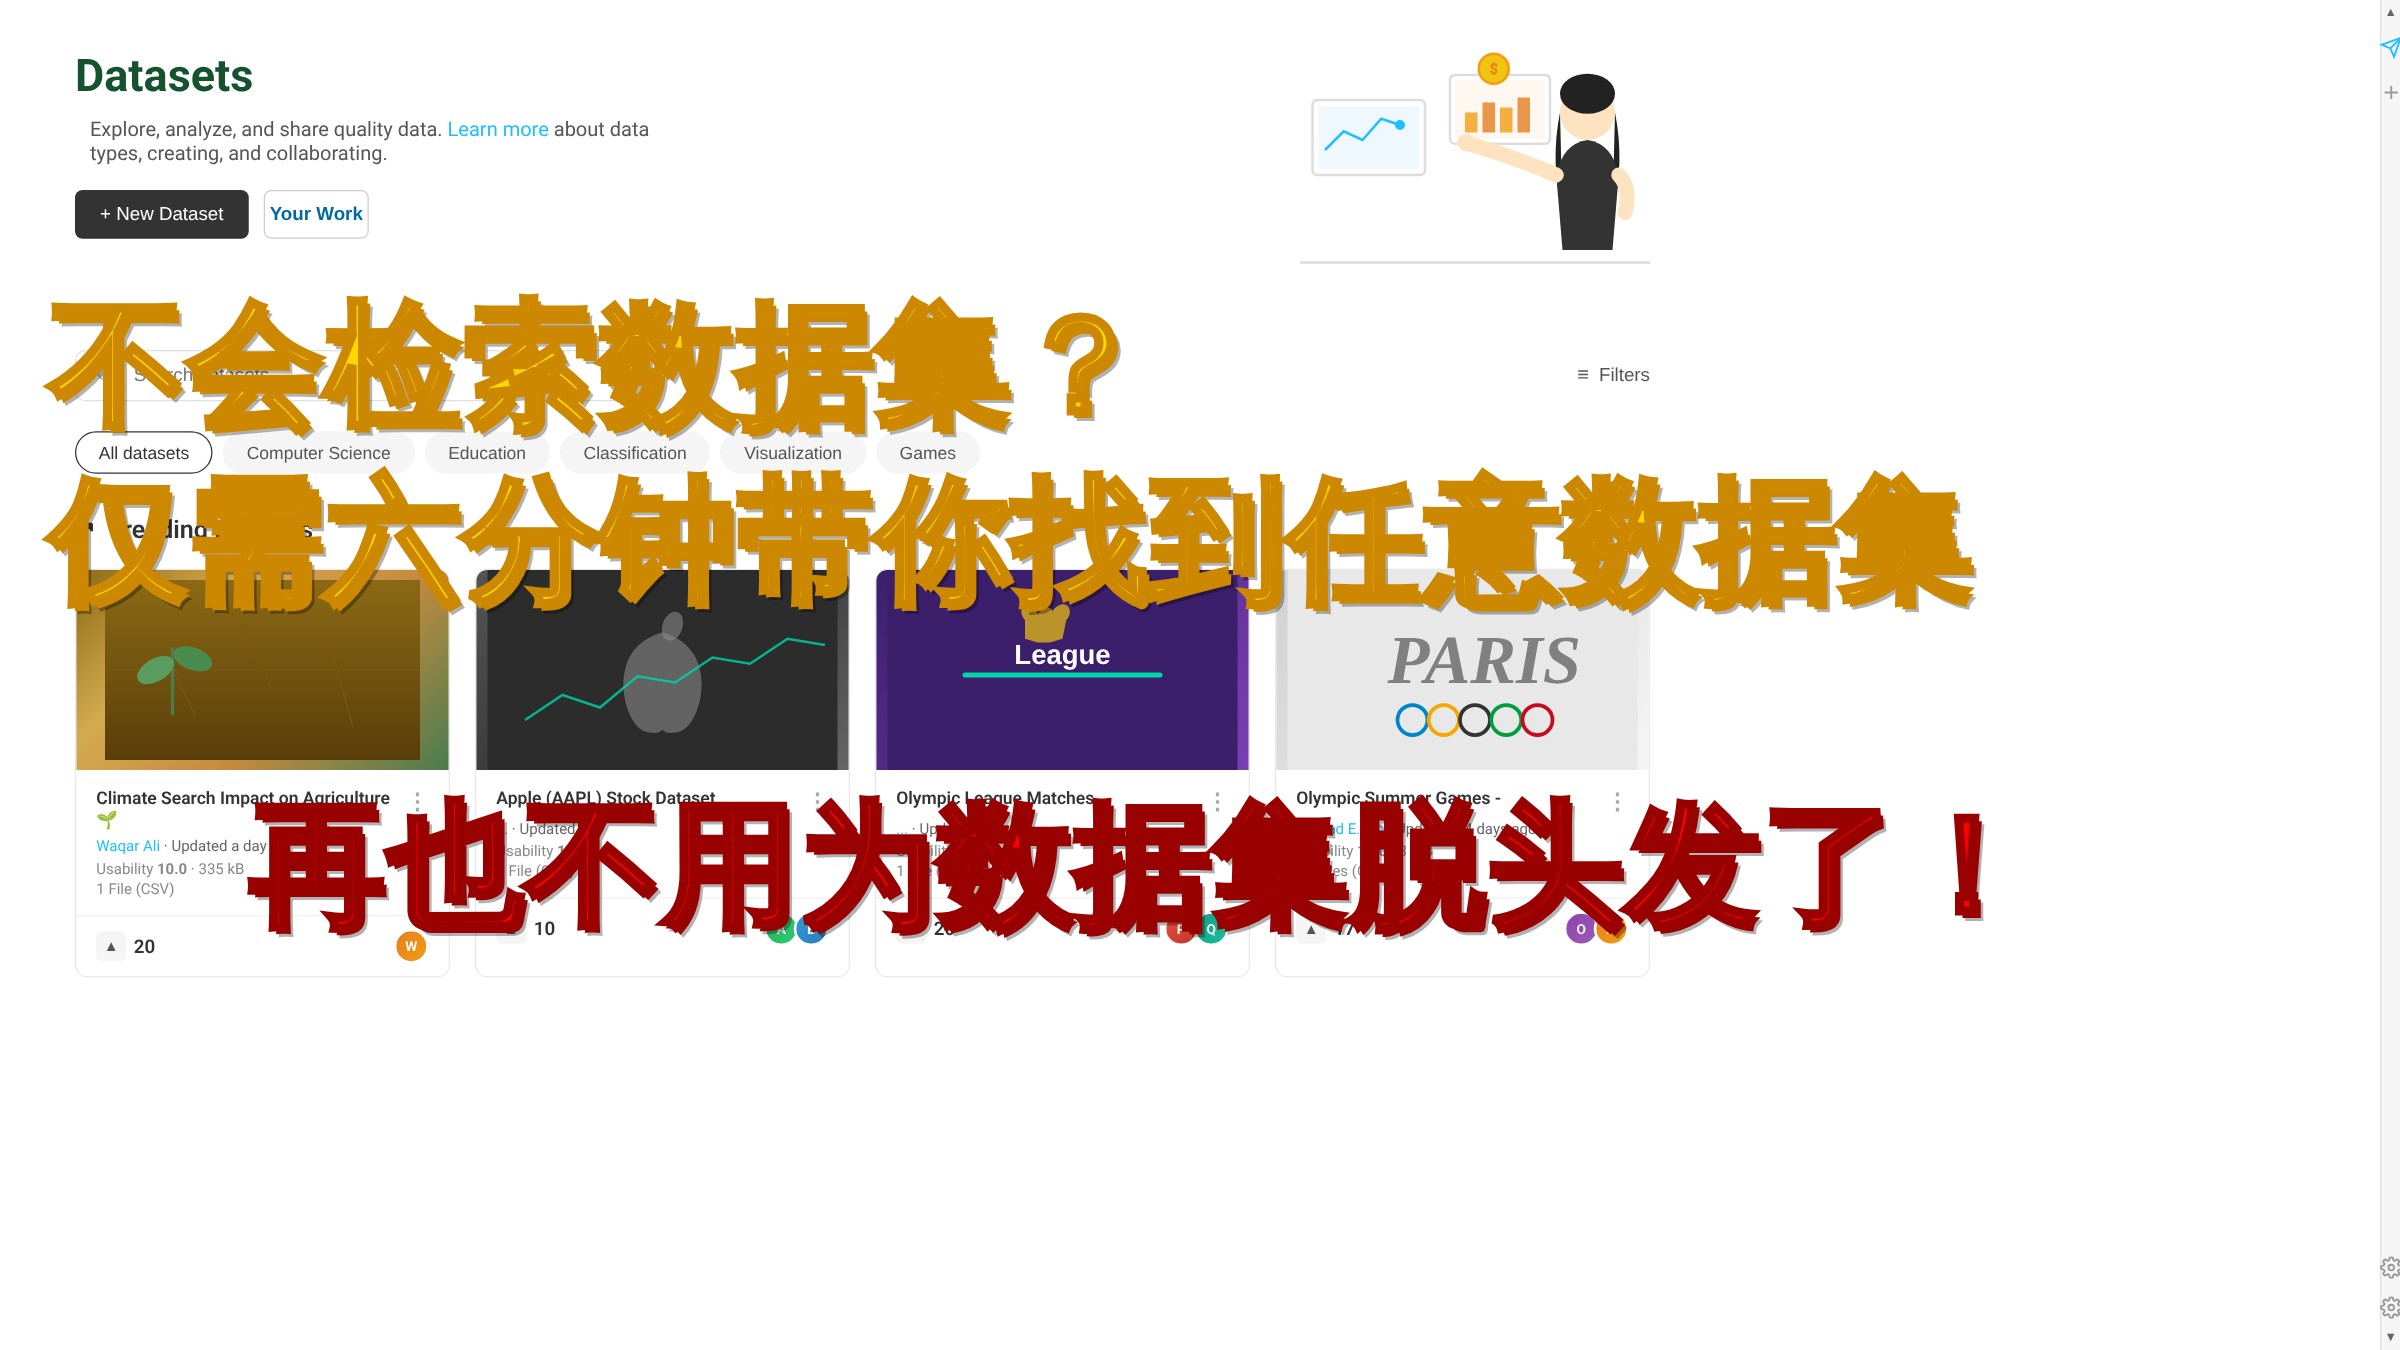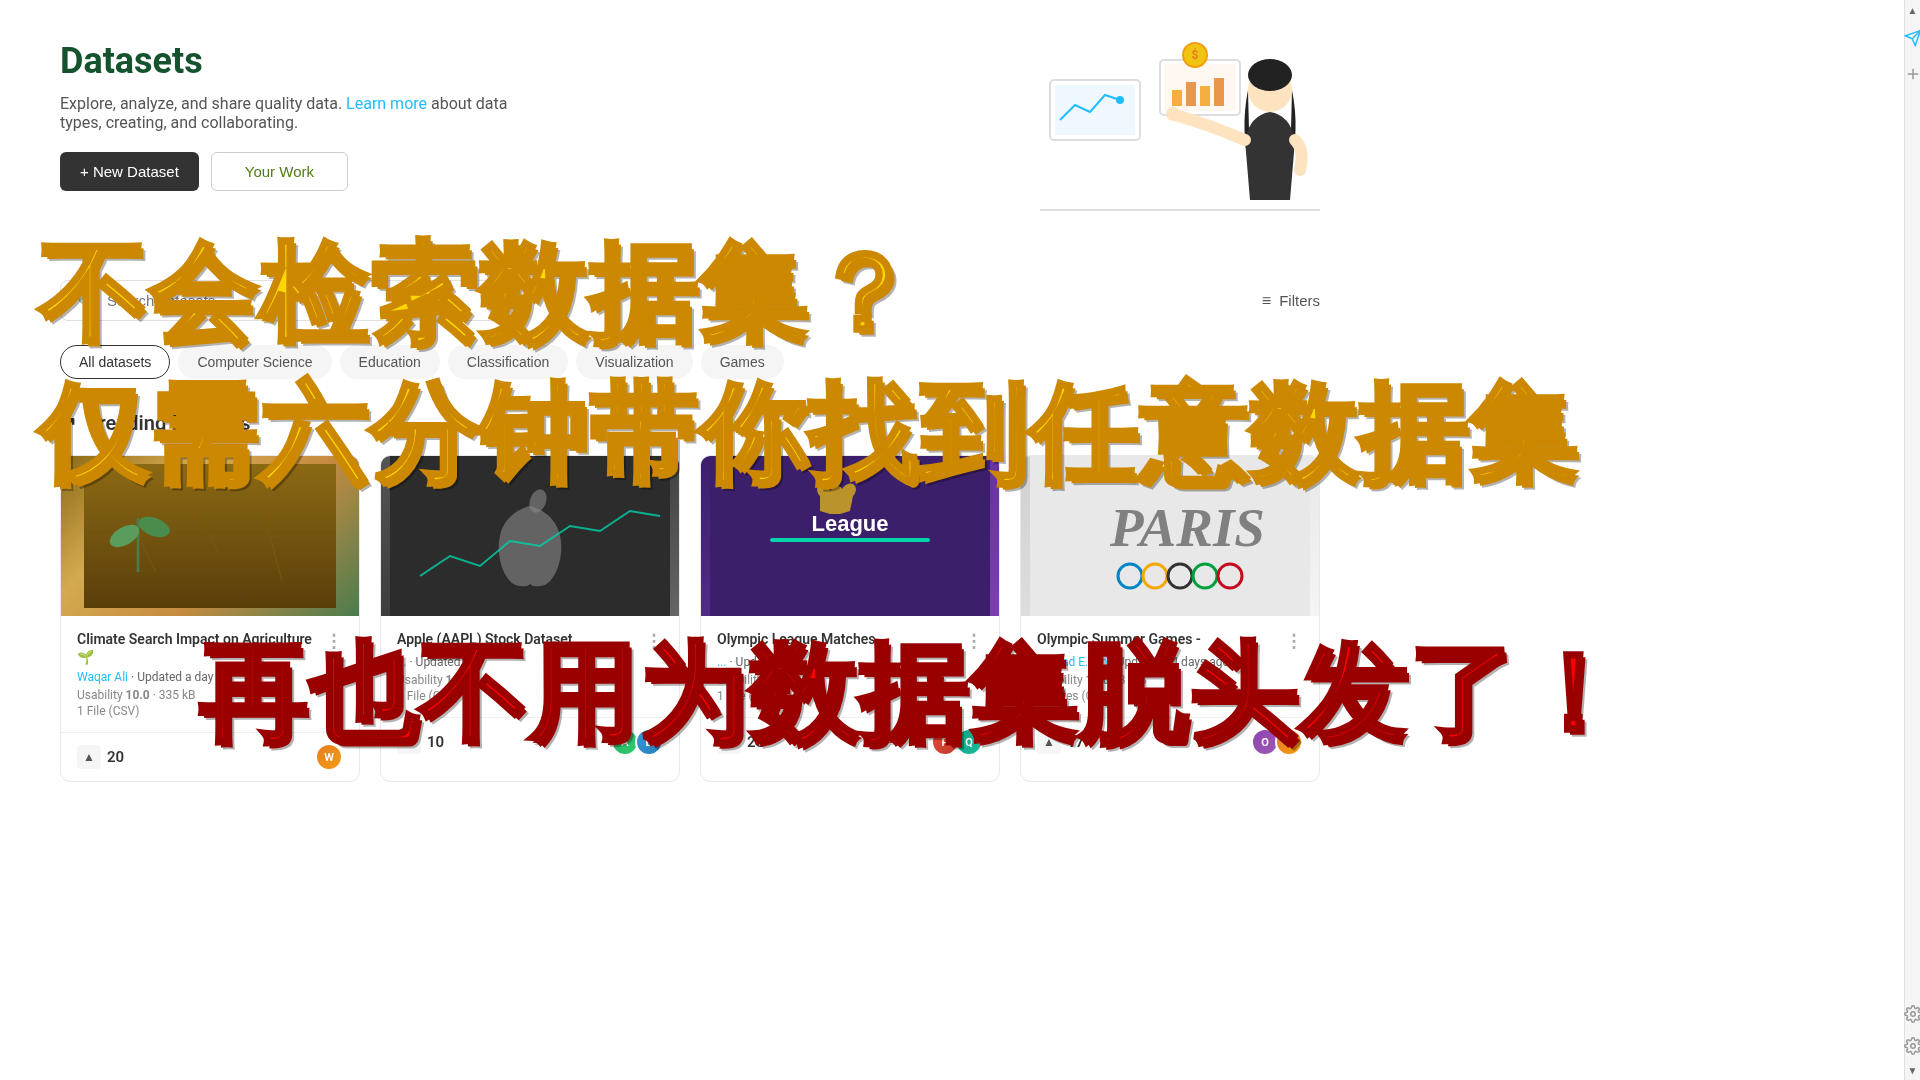--- a/index.html
+++ b/index.html
@@ -87,20 +87,21 @@
       font-weight: 700;
       color: #14532d;
       margin-bottom: 12px;
     }
 
     .header-left p {
       font-size: 16px;
       color: #555;
       margin-bottom: 20px;
       max-width: 480px;
+      margin-left: 12px;
     }
 
     .header-left p a {
       color: #20beff;
       text-decoration: none;
     }
 
     .header-buttons {
       display: flex;
       gap: 12px;
@@ -115,27 +116,27 @@
       background: #333;
       color: #fff;
       border: none;
       border-radius: 6px;
       font-size: 15px;
       font-weight: 500;
       cursor: pointer;
     }
 
     .btn-your-work {
-      padding: 10px 33px;
+      padding: 10px 4px;
       background: #fff;
-      color: #4d7c0f;
+      color: #0369a1;
       border: 1.5px solid #ccc;
       border-radius: 6px;
       font-size: 15px;
-      font-weight: 400;
+      font-weight: 700;
       cursor: pointer;
     }
 
     .header-illustration {
       width: 320px;
       height: 180px;
       position: relative;
       flex-shrink: 0;
     }
 

